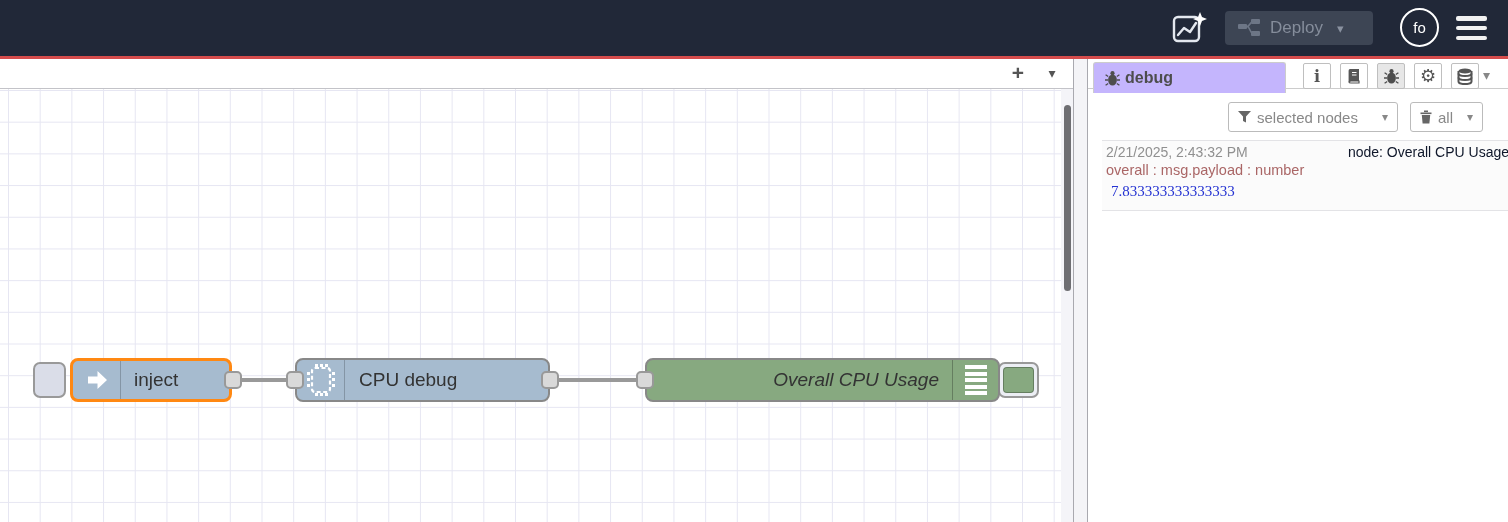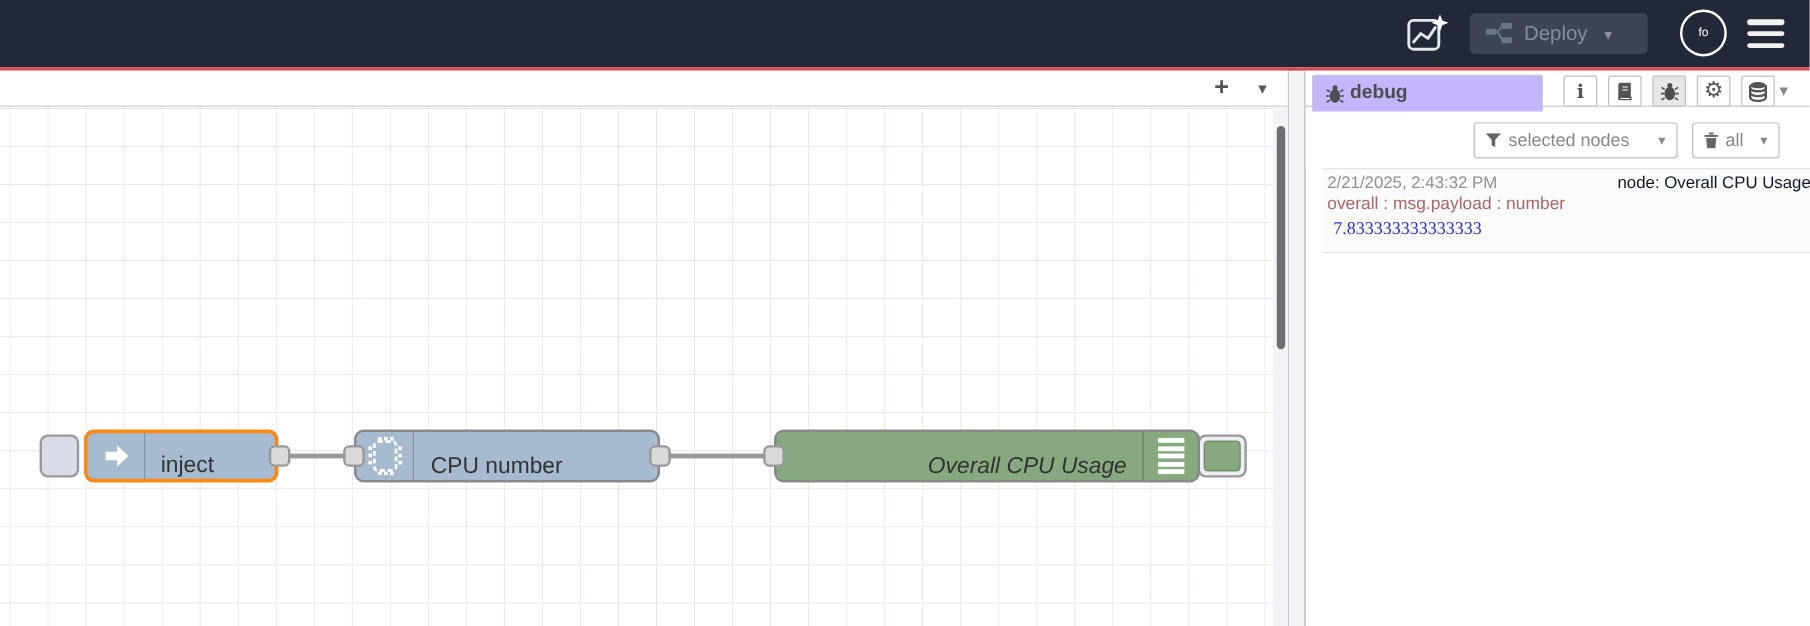--- a/index.html
+++ b/index.html
@@ -9,41 +9,41 @@
 
   
   #header { position:absolute; left:0; top:0; width:1508px; height:56px; background:#212838; }
   #red-bar { position:absolute; left:0; top:56px; width:1508px; height:3px; background:#d64c4c; }
   #ai-btn { left:1168px; top:9px; width:42px; height:38px; display:flex; align-items:center; justify-content:center; cursor:pointer; }
   #deploy-btn { left:1225px; top:11px; width:148px; height:34px; background:#3d4554; border-radius:4px;
     display:flex; align-items:center; padding:0 12px 0 13px; color:#858d9b; font-size:17px; cursor:default; }
   #deploy-btn .lbl { margin:0 14px 0 10px; }
   #deploy-caret { color:#8a92a0; font-size:13px; }
   #avatar { left:1400px; top:8px; width:39px; height:39px; border:2.5px solid #fff; border-radius:50%;
-    color:#fff; font-size:10px; display:flex; align-items:center; justify-content:center; cursor:pointer; }
+    color:#fff; font-size:15px; display:flex; align-items:center; justify-content:center; cursor:pointer; }
   #menu-btn { left:1455px; top:14px; width:34px; height:28px; display:flex; flex-direction:column; justify-content:space-between; cursor:pointer; padding:2px 1px; }
   #menu-btn i { display:block; width:31px; height:4.5px; background:#f2f2f2; border-radius:2px; }
 
   
   #editor { position:absolute; left:0; top:59px; width:1074px; height:463px; border-right:1px solid #a9a9af; background:#fff; }
   #tabbar { position:absolute; left:0; top:0; width:1073px; height:30px; background:#fff; border-bottom:1px solid #c3c3c8; }
   .tabbar-btn { position:absolute; top:1px; width:28px; height:26px; display:flex; align-items:center; justify-content:center;
     color:#555; cursor:pointer; }
   #add-flow-btn { left:1004px; font-size:21px; font-weight:bold; }
   #flow-list-btn { left:1038px; font-size:14px; color:#555; }
   #canvas { position:absolute; left:0; top:30px; width:1073px; height:433px; background:#fff;
     background-image:
       linear-gradient(to right, #e6e6f2 1px, transparent 1px),
       linear-gradient(to bottom, #e6e6f2 1px, transparent 1px);
     background-size:31.7px 31.7px; background-position:8px 1px; }
   #v-scroll-track { position:absolute; left:1061px; top:0; width:12px; height:433px; background:#f4f4f8; }
   #v-scroll-thumb { position:absolute; left:3px; top:16px; width:7px; height:186px; background:#6e6e72; border-radius:4px; }
 
   
-  .node { position:absolute; height:44px; border-radius:8px; border:2px solid #888; display:flex; z-index:2; cursor:pointer;align-items:flex-end; }
+  .node { position:absolute; height:44px; border-radius:8px; border:2px solid #888; display:flex; z-index:2; cursor:pointer; }
   .node .icon-region { width:48px; height:100%; display:flex; align-items:center; justify-content:center;
     border-right:1px solid rgba(0,0,0,0.2); flex:none; }
   .node .lbl { font-size:19px; color:#333; display:flex; align-items:center; }
   #inject-node { left:70px; top:269px; width:162px; background:#a6bbcf; border:3px solid #ff8812; }
   #inject-node .lbl { padding-left:13px; }
   #inject-btn { left:33px; top:273px; width:33px; height:36px; background:#dadde8; border:2px solid #999;
     border-radius:7px; cursor:pointer; z-index:1; }
   #cpu-node { left:295px; top:269px; width:255px; background:#a6bbcf; }
   #cpu-node .lbl { padding-left:14px; }
   #overall-node { left:645px; top:269px; width:355px; background:#87a980; }
@@ -156,21 +156,21 @@
             <rect x="14" y="29" width="3" height="3" fill="#fff"></rect>
             <rect x="19" y="29" width="3" height="3" fill="#fff"></rect>
           <rect x="1" y="8" width="3" height="3" fill="#fff"></rect>
             <rect x="1" y="14" width="3" height="3" fill="#fff"></rect>
             <rect x="1" y="20" width="3" height="3" fill="#fff"></rect>
           <rect x="26" y="8" width="3" height="3" fill="#fff"></rect>
             <rect x="26" y="14" width="3" height="3" fill="#fff"></rect>
             <rect x="26" y="20" width="3" height="3" fill="#fff"></rect>
         </svg>
       </div>
-      <div class="lbl">CPU number</div>
+      <div class="lbl">CPU debug</div>
     </div>
     <div class="port" style="left:286px; top:282px;"></div>
     <div class="port" style="left:541px; top:282px;"></div>
 
     <div class="wire" style="left:557px; top:289px; width:83px;"></div>
 
     <div id="overall-node" class="node">
       <div class="lbl">Overall CPU Usage</div>
       <div class="badge-region">
         <i></i>

